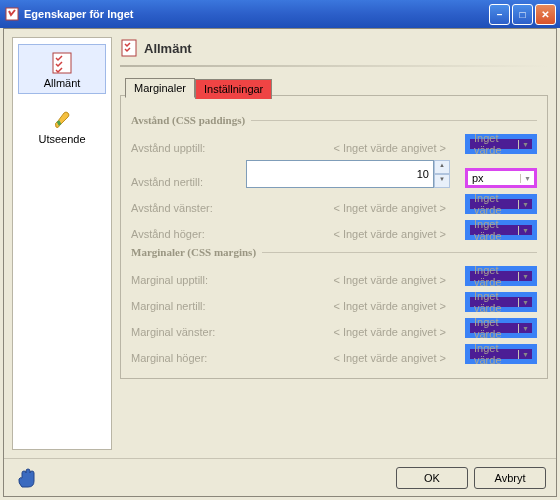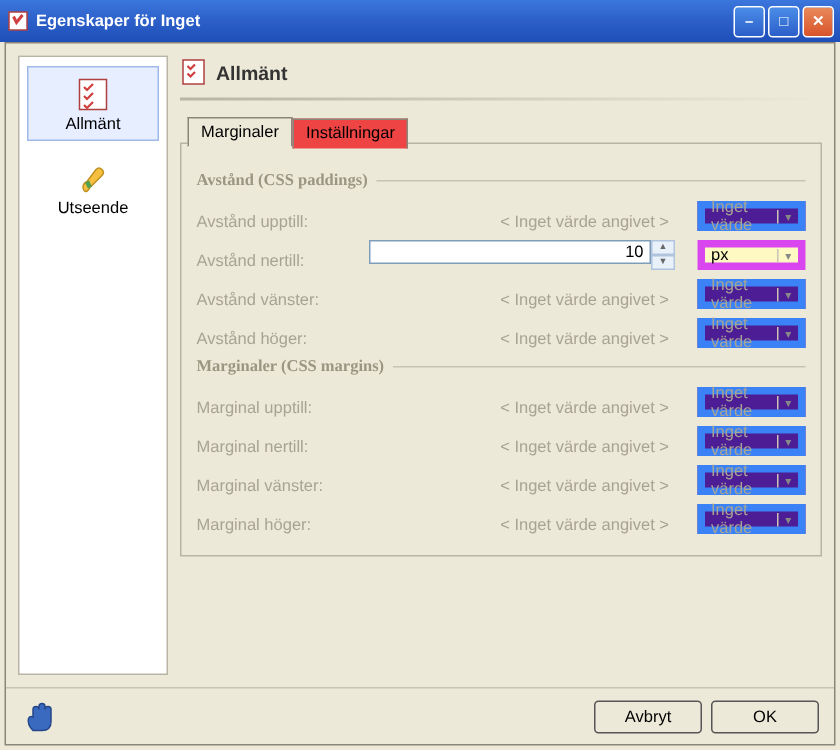--- a/index.html
+++ b/index.html
@@ -36,26 +36,26 @@
 .group-title { color: #9a9682; font-weight: bold; margin: 10px 0 8px; }
 .group-line { display: flex; align-items: center; gap: 6px; }
 .group-line .gt { white-space: nowrap; font-family: Liberation Serif, serif; }
 .group-line .gl { flex: 1; height: 1px; background: #c8c4b4; }
 
 .row { display: flex; align-items: flex-end; margin: 6px 0; gap: 15px; }
 .row .lbl { width: 100px; color: #a8a494; }
 .row .valarea { flex: 1; text-align: right; color: #a8a494; padding-right: 4px; }
 
 .spinner { flex: 1; display: flex; }
-.spinner input { flex: 1; border: 1px solid #7f9db9; padding: 2px 4px; text-align: right; height: 16px; }
+.spinner input { flex: 1; border: 1px solid #7f9db9; padding: 2px 4px; text-align: right; height: 28px; }
 .spinner .sp { width: 16px; display: flex; flex-direction: column; }
 .spinner .sp div { flex: 1; border: 1px solid #b0c4de; background: #e8f0fa; font-size: 6px; text-align: center; line-height: 8px; color: #666; }
 
 .unitbox { display: flex; border: 5px solid #3b82f6; background: #4c1d95; height: 20px; align-items: center; width: 72px; }
-.unitbox.active { border: 5px solid #d946ef; background: #fef9c3; }
+.unitbox.active { border: 3px solid #d946ef; background: #ffffff; }
 .unitbox span { flex: 1; padding: 0 4px; color: #a8a494; }
 .unitbox.active span { color: #000; }
 .unitbox .dd { width: 14px; text-align: center; color: #888; border-left: 1px solid #c8c4b4; font-size: 8px; }
 
 .bottombar { height: 38px; border-top: 1px solid #c8c4b4; display: flex; align-items: center; padding: 0 10px; }
 .hand { width: 26px; height: 26px; }
 .bottombar .sp { flex: 1; }
 .btn { min-width: 72px; height: 22px; border: 1px solid #555; background: #ece9d8; margin-left: 6px; border-radius: 3px; }
 
 svg { display: block; }
@@ -213,16 +213,16 @@
     </div>
   </div>
 
   <div class="bottombar">
     <div class="hand">
       <svg width="26" height="26">
           <path d="M8 22 Q4 18 5 14 Q6 12 8 13 L8 8 Q8 6 10 6 Q12 6 12 8 L12 6 Q12 4 14 4 Q16 4 16 6 L16 8 Q16 6 18 6 Q20 6 20 8 L20 16 Q20 22 14 22 Z" fill="#3a6abf" stroke="#24478a"></path>
         </svg>
     </div>
     <div class="sp"></div>
+    <button class="btn">OK</button>
     <button class="btn">Avbryt</button>
-    <button class="btn">OK</button>
   </div>
 </div>
 
 </body></html>

